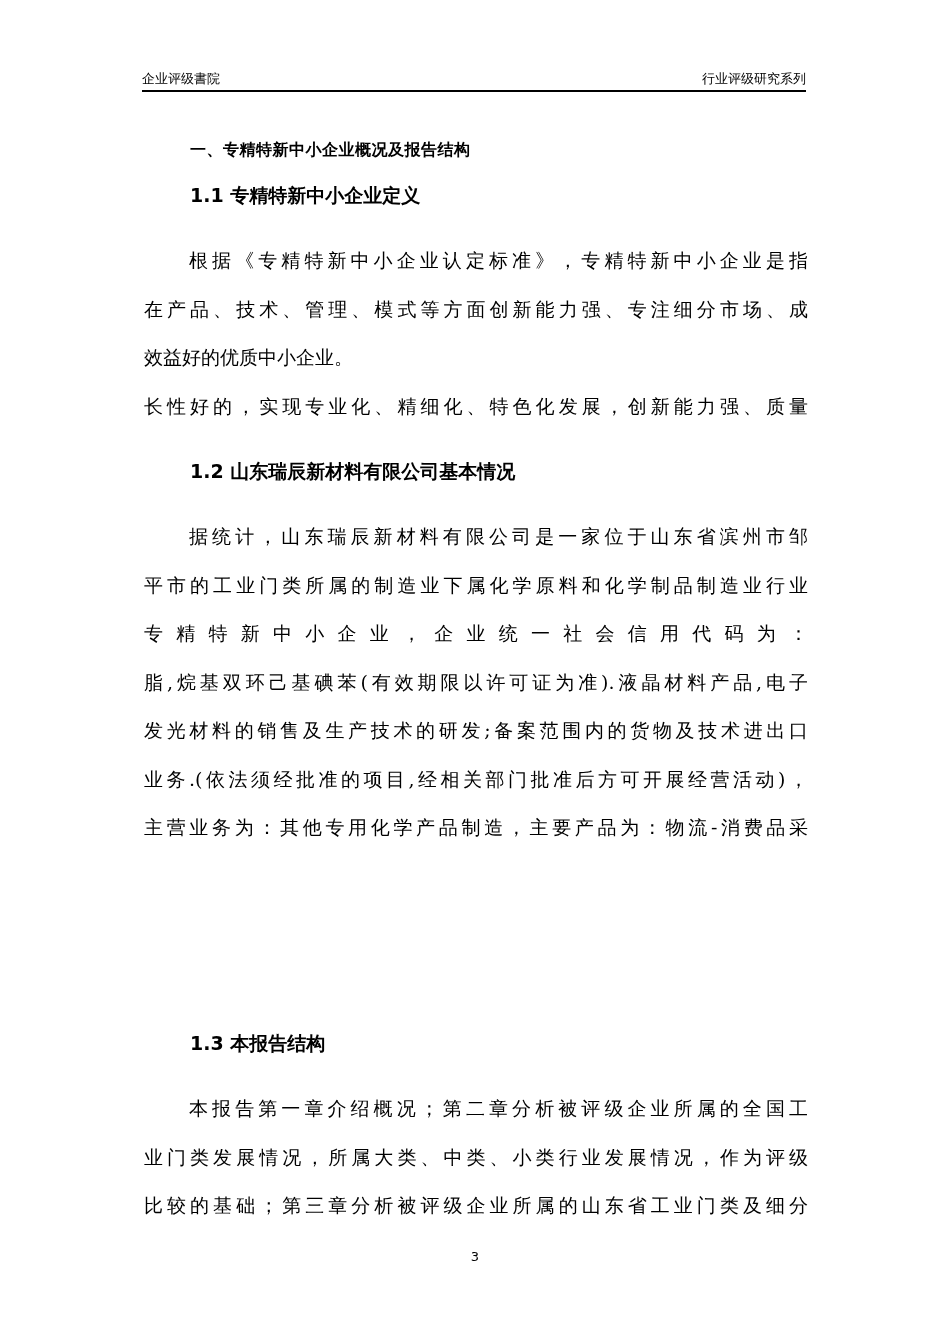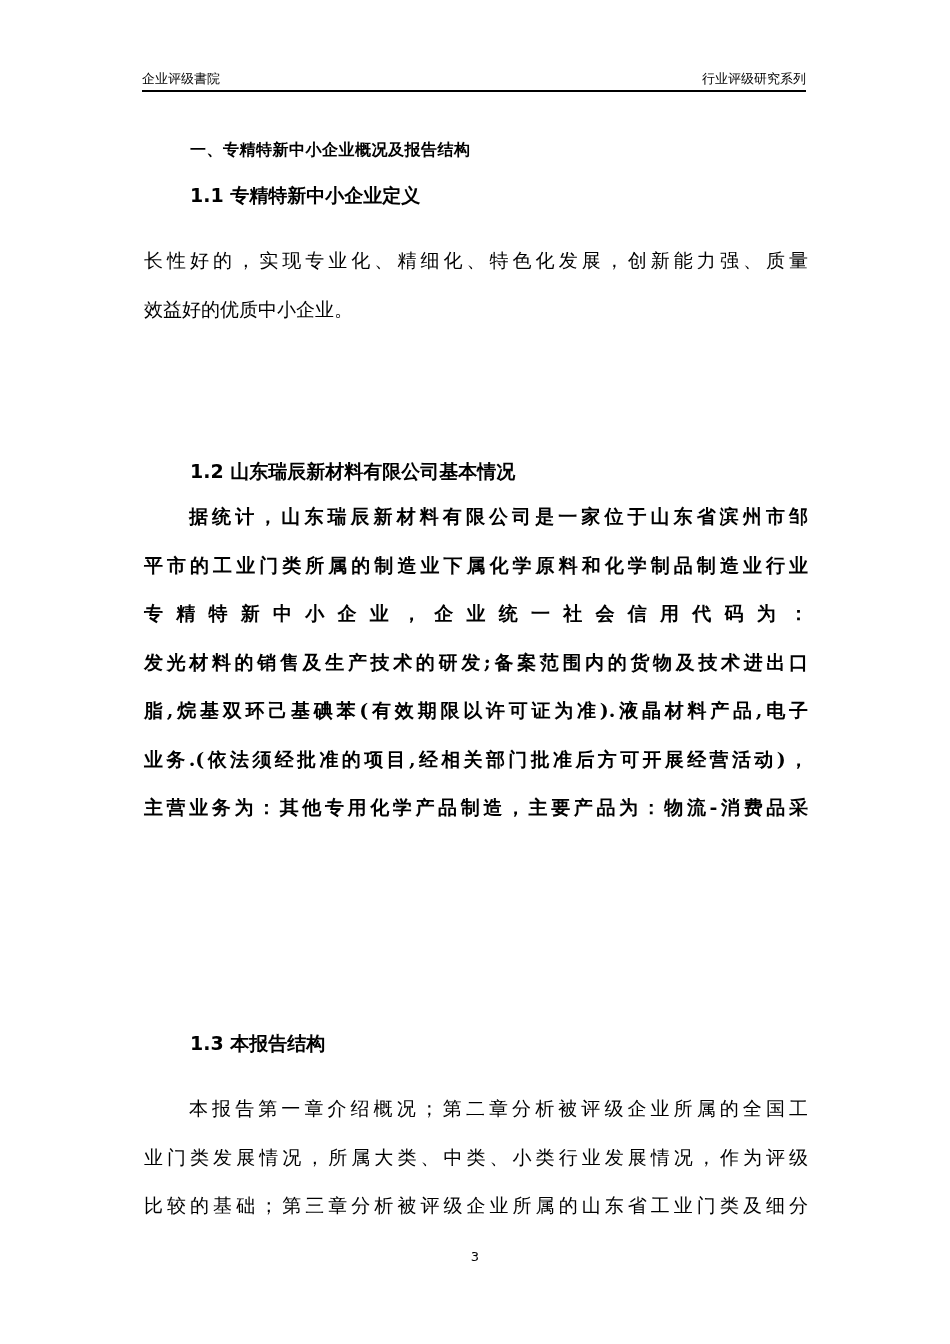--- a/index.html
+++ b/index.html
@@ -20,31 +20,33 @@
 
 <div class="header">
   <span class="header-left">企业评级書院</span>
   <span class="header-right">行业评级研究系列</span>
 </div>
 
 <div class="h1">一、专精特新中小企业概况及报告结构</div>
 
 <div class="h2" style="top:183px;">1.1 专精特新中小企业定义</div>
 <div class="para" style="top:236px;">
+  <div class="line indent">根据《专精特新中小企业认定标准》，专精特新中小企业是指</div>
+  <div class="line">在产品、技术、管理、模式等方面创新能力强、专注细分市场、成</div>
+  <div class="line last">效益好的优质中小企业。</div>
   <div class="line">长性好的，实现专业化、精细化、特色化发展，创新能力强、质量</div>
-  <div class="line last">效益好的优质中小企业。</div>
 </div>
 
 <div class="h2" style="top:459px;">1.2 山东瑞辰新材料有限公司基本情况</div>
-<div class="para" style="top:492px;font-weight:bold;">
+<div class="para" style="top:512px;">
   <div class="line indent">据统计，山东瑞辰新材料有限公司是一家位于山东省滨州市邹</div>
   <div class="line">平市的工业门类所属的制造业下属化学原料和化学制品制造业行业</div>
   <div class="line">专精特新中小企业，企业统一社会信用代码为：</div>
+  <div class="line">脂,烷基双环己基碘苯(有效期限以许可证为准).液晶材料产品,电子</div>
   <div class="line">发光材料的销售及生产技术的研发;备案范围内的货物及技术进出口</div>
-  <div class="line">脂,烷基双环己基碘苯(有效期限以许可证为准).液晶材料产品,电子</div>
   <div class="line">业务.(依法须经批准的项目,经相关部门批准后方可开展经营活动)，</div>
   <div class="line">主营业务为：其他专用化学产品制造，主要产品为：物流-消费品采</div>
 </div>
 
 <div class="h2" style="top:1031px;">1.3 本报告结构</div>
 <div class="para" style="top:1084px;">
   <div class="line indent">本报告第一章介绍概况；第二章分析被评级企业所属的全国工</div>
   <div class="line">业门类发展情况，所属大类、中类、小类行业发展情况，作为评级</div>
   <div class="line">比较的基础；第三章分析被评级企业所属的山东省工业门类及细分</div>
 </div>

